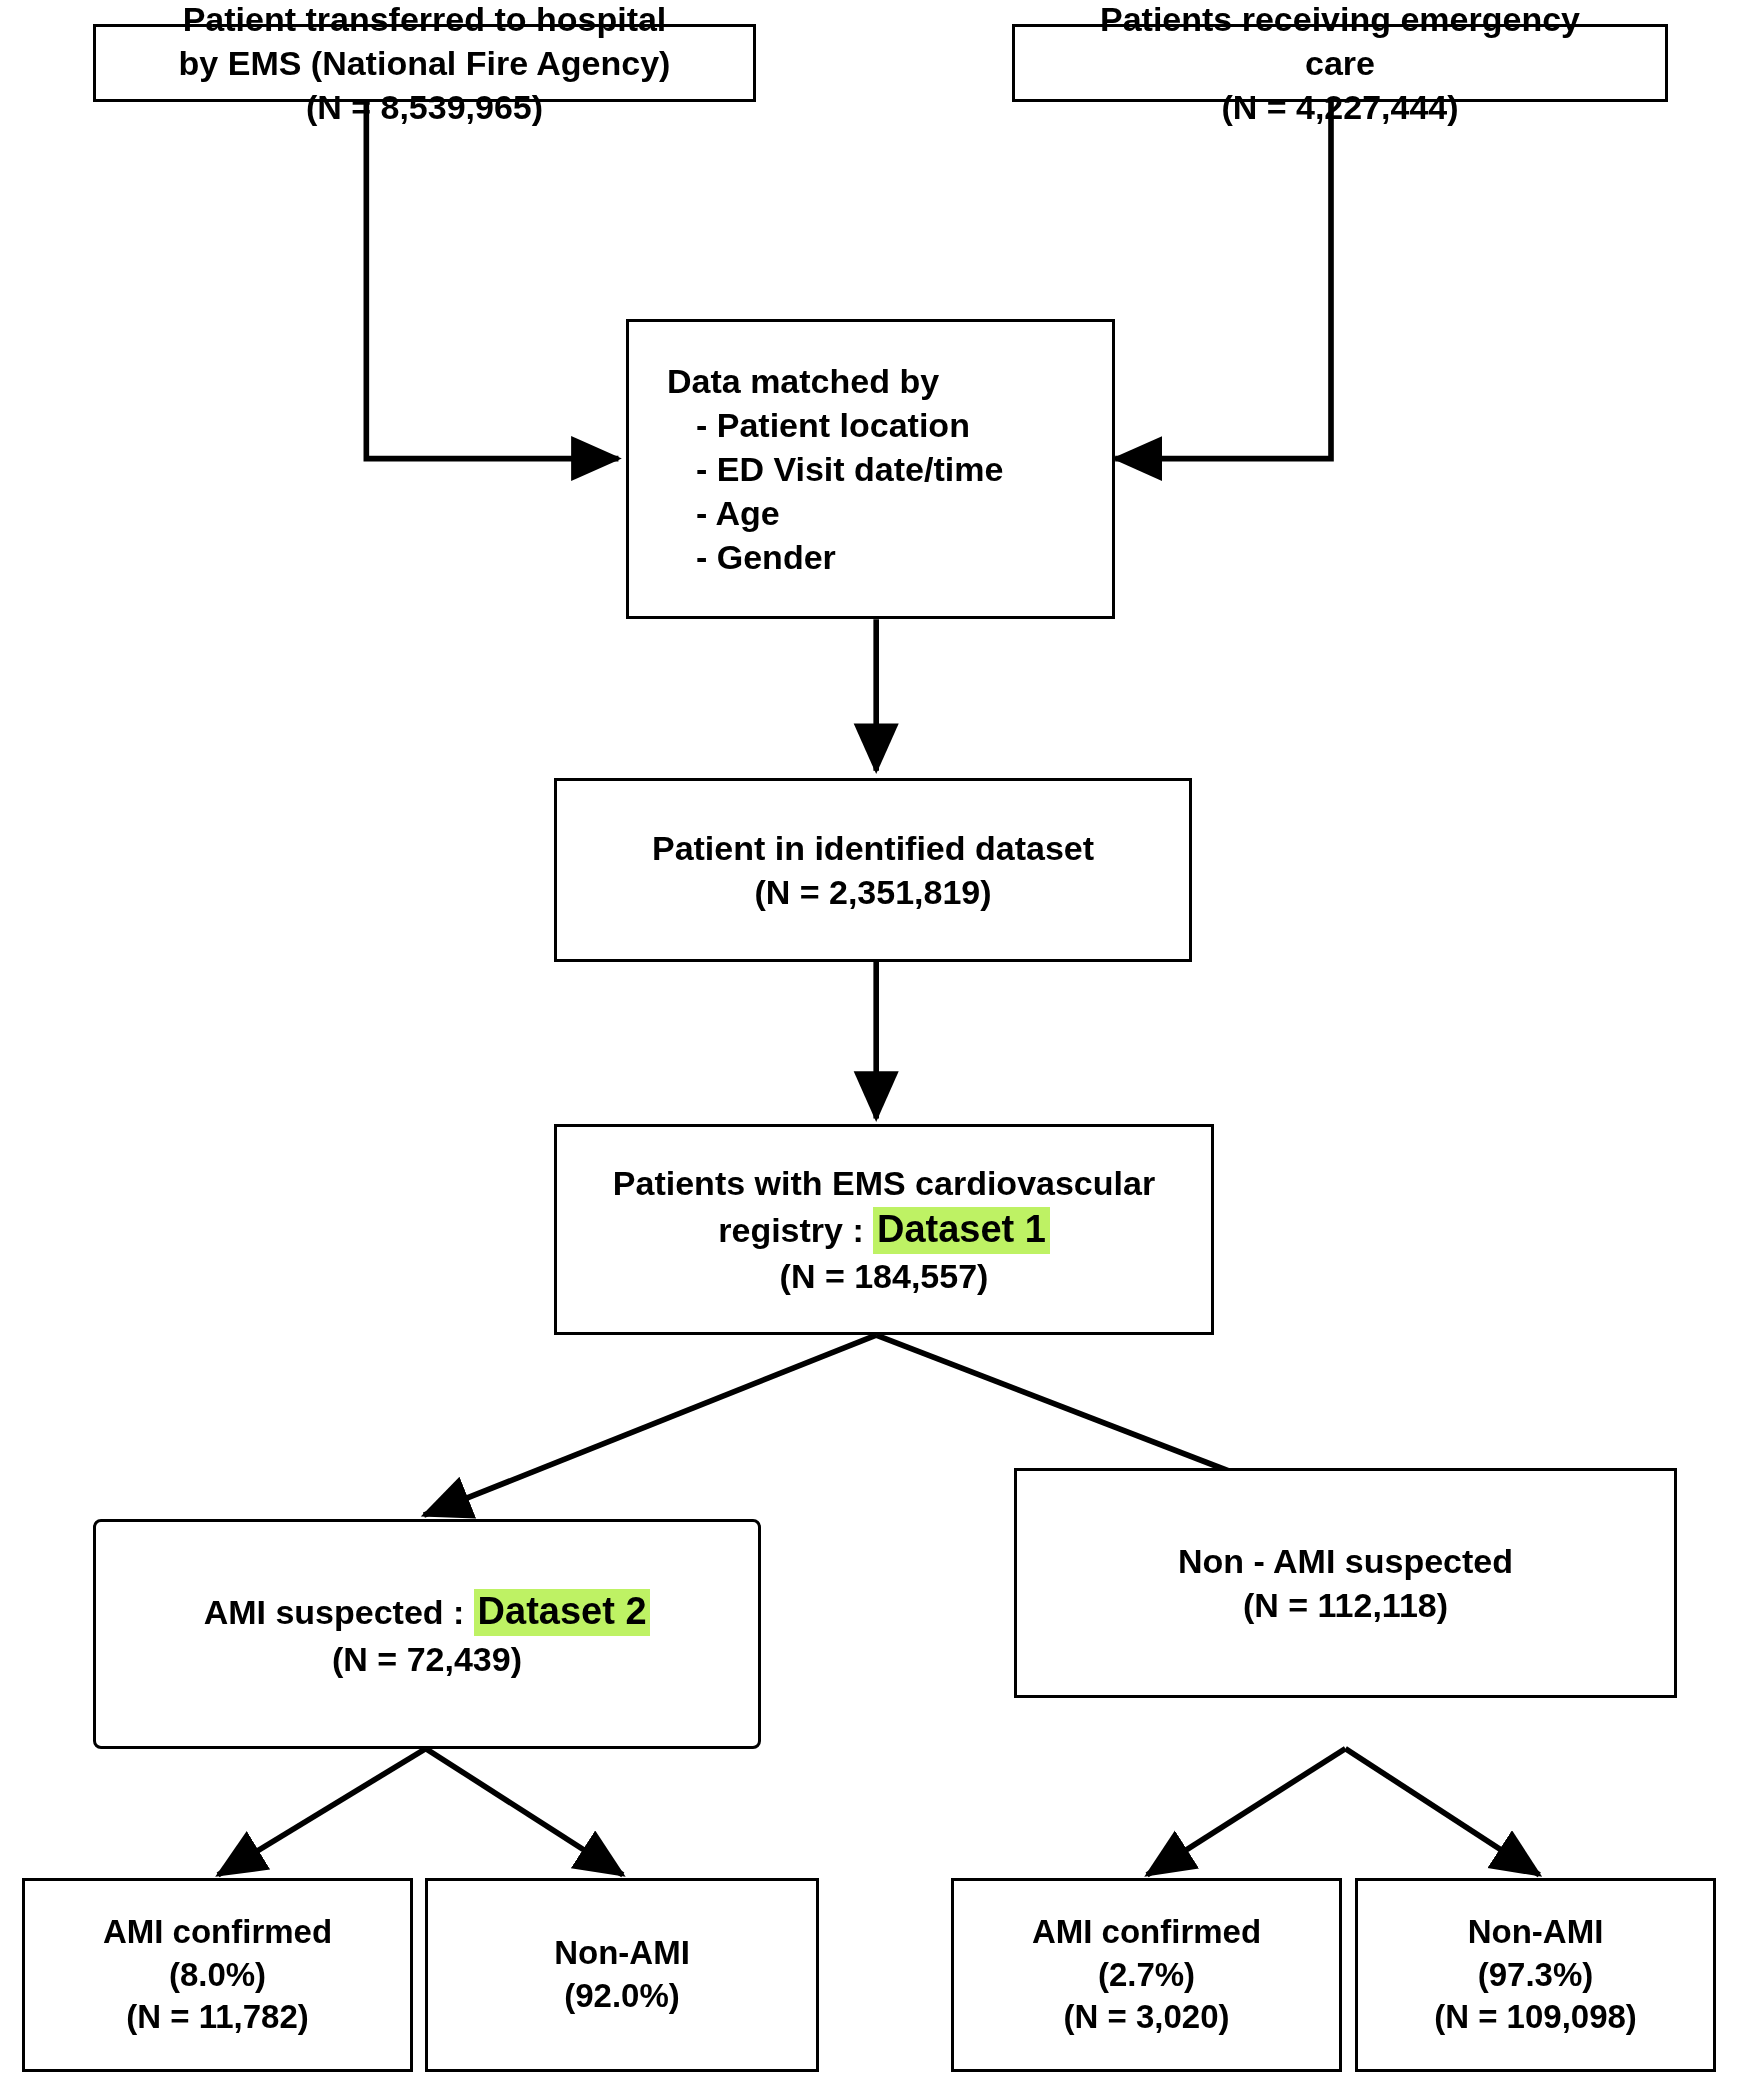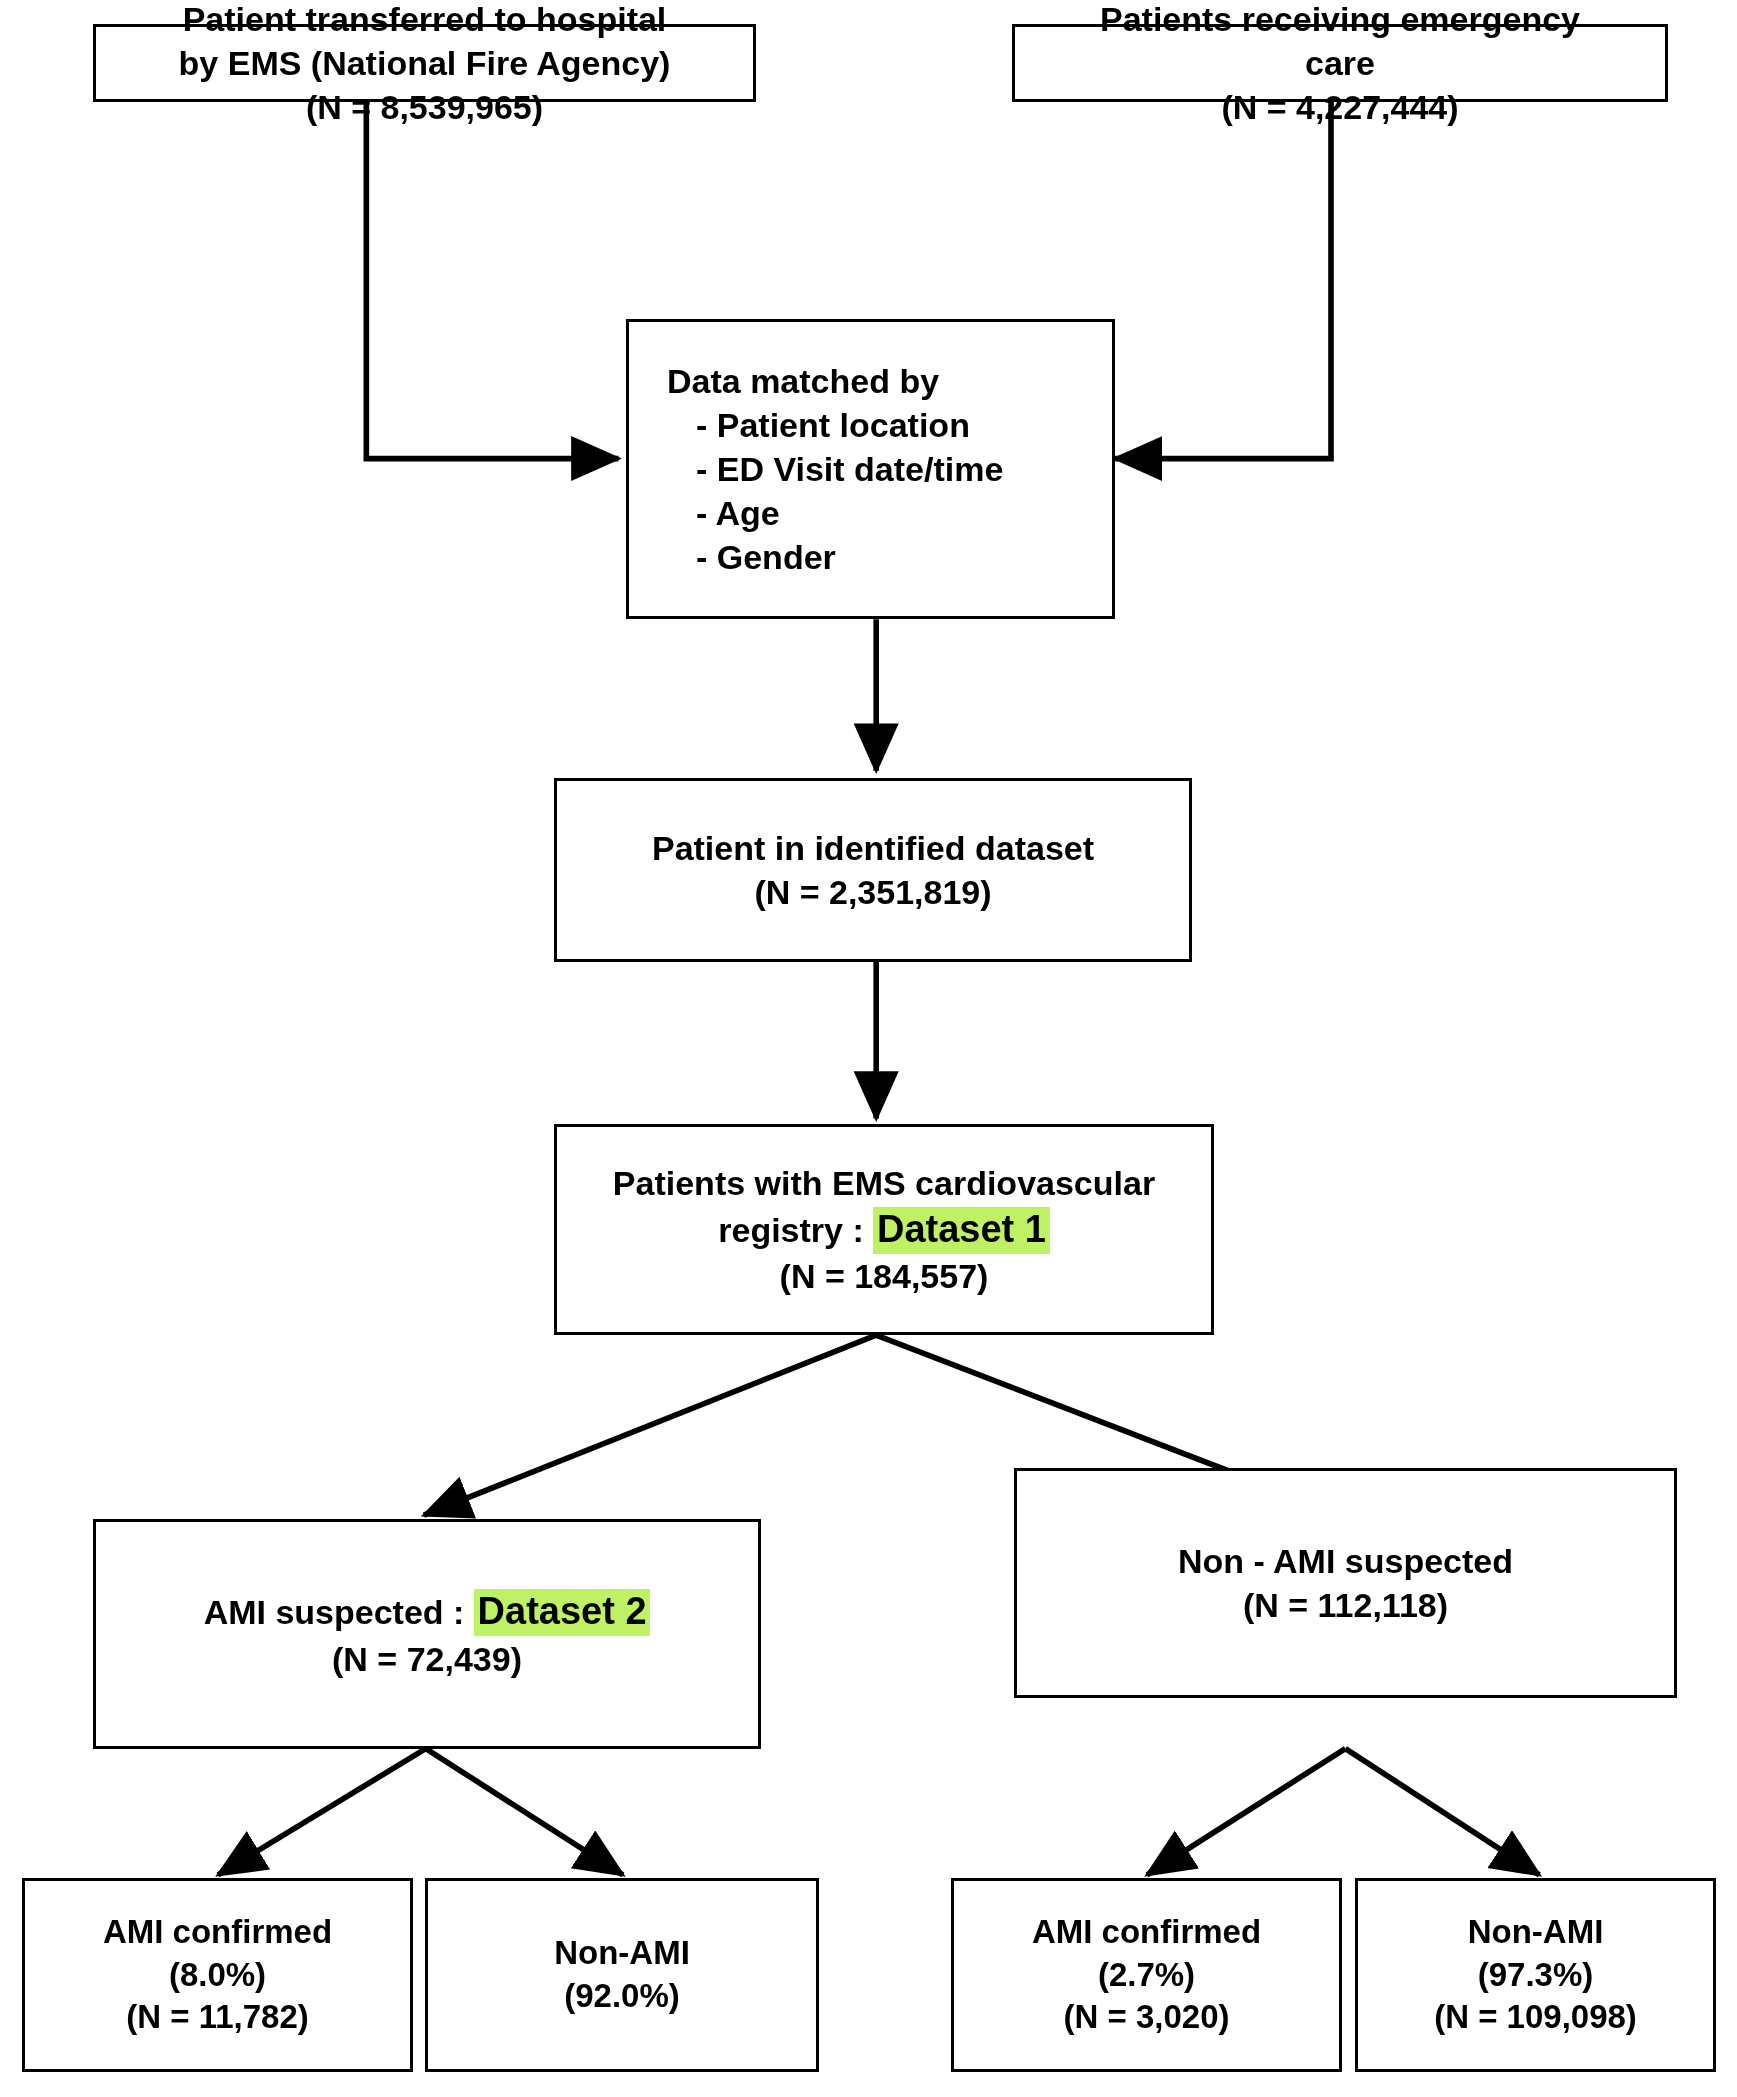--- a/index.html
+++ b/index.html
@@ -132,21 +132,21 @@
   </div>
 
   <div class="node-box fs-54" style="left:554px; top:1124px; width:660px; height:211px;">
     <div class="node-inner">
       <span class="line">Patients with EMS cardiovascular</span>
       <span class="line"><span>registry : </span><span class="hl">Dataset 1</span></span>
       <span class="line">(N = 184,557)</span>
     </div>
   </div>
 
-  <div class="node-box fs-54" style="left:93px; top:1519px; width:668px; height:230px;">
+  <div class="node-box fs-54" style="left:93px; top:1519px; width:668px; height:230px;border-radius:8px;">
     <div class="node-inner">
       <span class="line"><span>AMI suspected : </span><span class="hl">Dataset 2</span></span>
       <span class="line">(N = 72,439)</span>
     </div>
   </div>
 
   <div class="node-box fs-54" style="left:1014px; top:1468px; width:663px; height:230px;">
     <div class="node-inner">
       <span class="line">Non - AMI suspected</span>
       <span class="line">(N = 112,118)</span>

